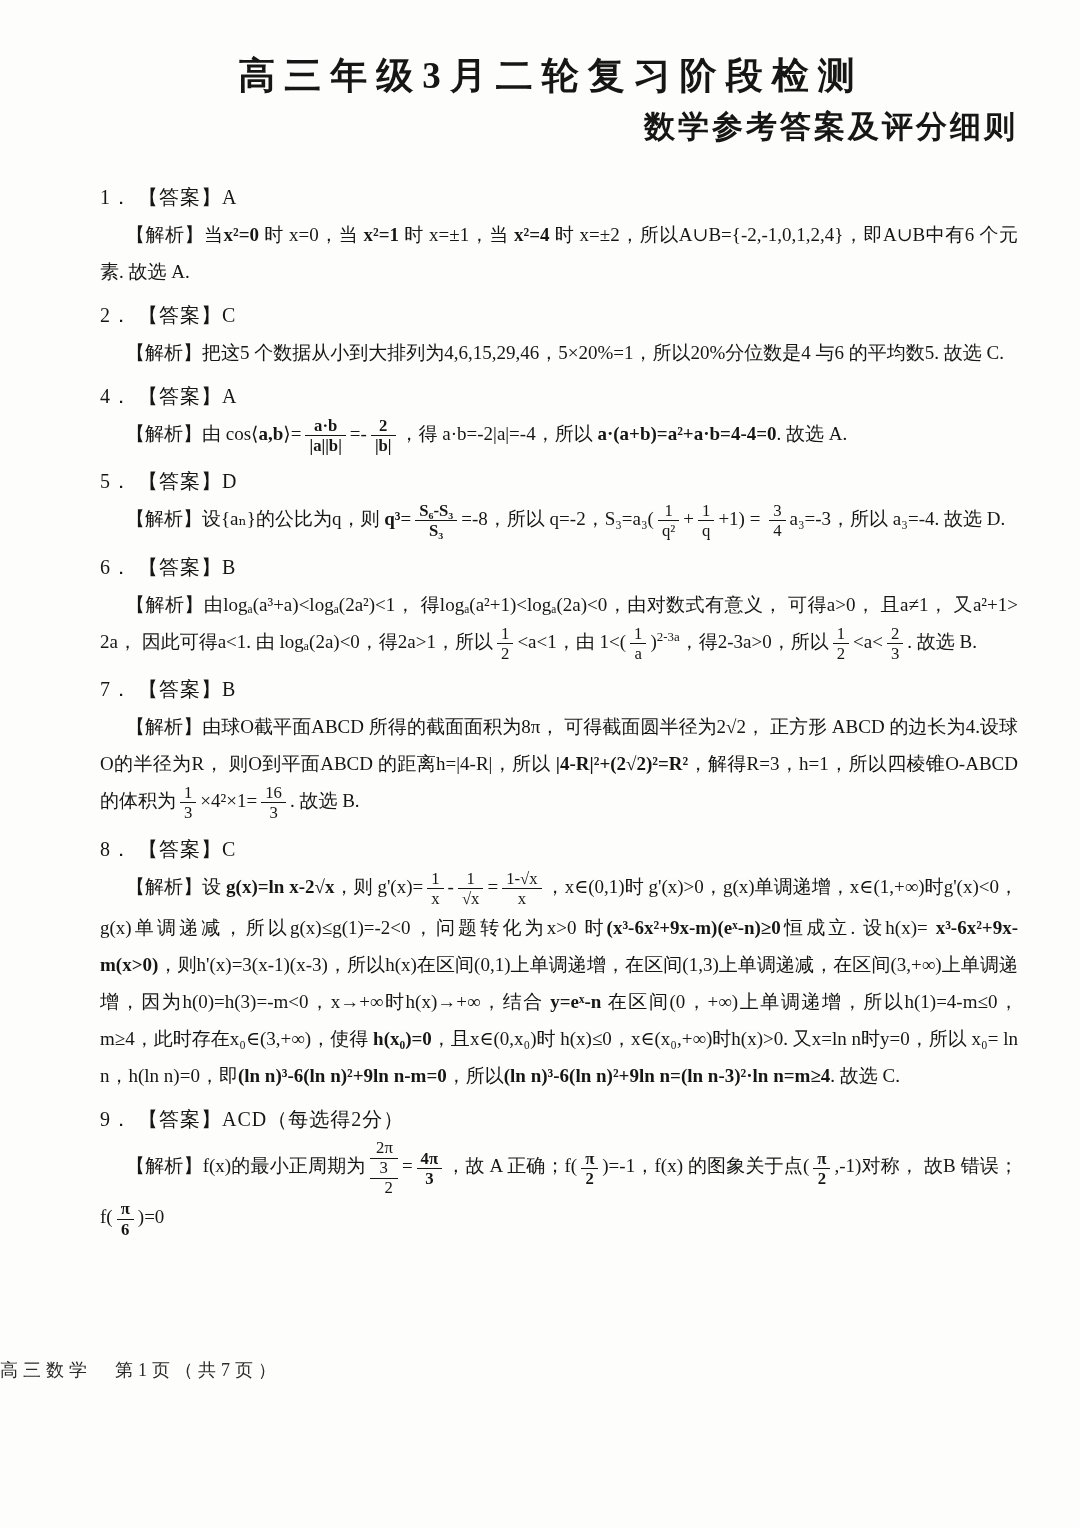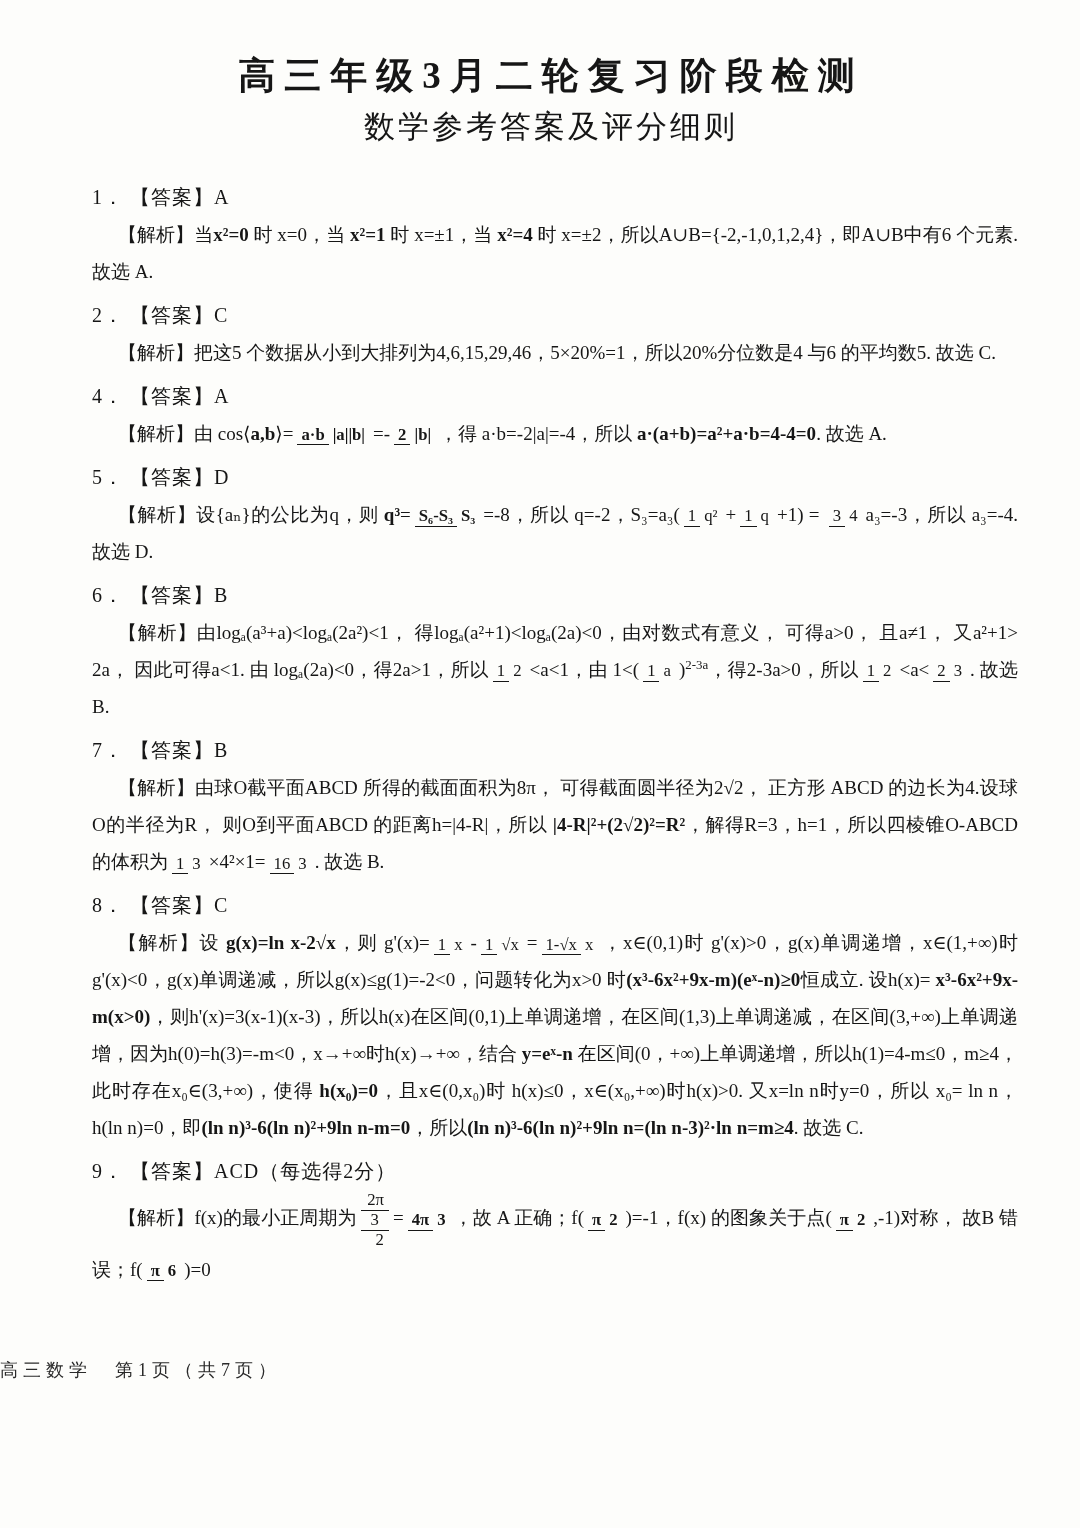--- a/index.html
+++ b/index.html
@@ -7,33 +7,33 @@
     width:1080px;height:1528px;box-sizing:border-box;position:relative;
     background:#fdfdfb;color:#161616;margin:0 auto;overflow:hidden;
     padding:54px 62px 0 84px;
     font-family:"Liberation Serif","DejaVu Serif",serif;
   }
   .doc-title{
     text-align:center;font-size:37px;font-weight:bold;letter-spacing:9px;
     margin:0 0 10px 0;line-height:1.2;
   }
   .doc-subtitle{
-    text-align:center;font-size:31px;font-weight:normal;letter-spacing:3px;
+    text-align:right;font-size:31px;font-weight:bold;letter-spacing:3px;
     margin:0 0 34px 0;line-height:1.2;
   }
-  .item{margin:0 0 8px 8px;}
+  .item{margin:0 0 8px 16px;}
   .answer-line{font-size:20px;line-height:1.7;letter-spacing:1px;}
   .answer-line .num{margin-right:6px;}
   .analysis{
     margin:2px 0 0 0;font-size:19px;line-height:1.95;text-align:justify;
     text-indent:26px;
   }
   .bm{font-weight:bold;}
   .frac{
-    display:inline-flex;flex-direction:row;align-items:stretch;
+    display:inline-flex;flex-direction:column;align-items:stretch;
     vertical-align:middle;margin:1px 4px;line-height:1.15;font-size:0.88em;
     text-align:center;text-indent:0;
   }
   .frac .num{border-bottom:1.6px solid currentColor;padding:0 4px;}
   .frac .den{padding:0 4px;}
   .frac.b{font-weight:bold;}
   .frac2{
     display:inline-flex;flex-direction:column;align-items:stretch;
     vertical-align:middle;margin:1px 4px;line-height:1.12;font-size:0.88em;
     text-align:right;text-indent:0;

